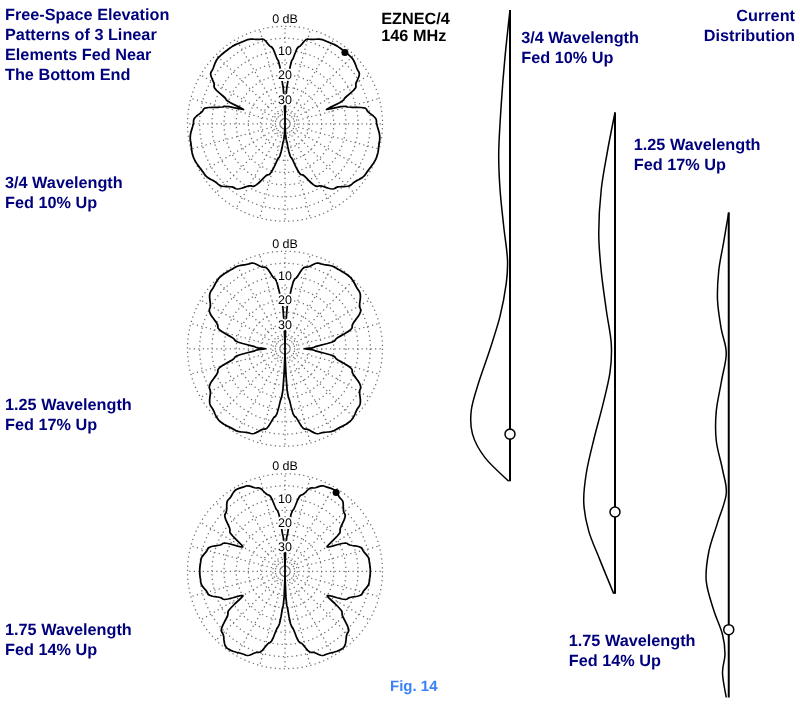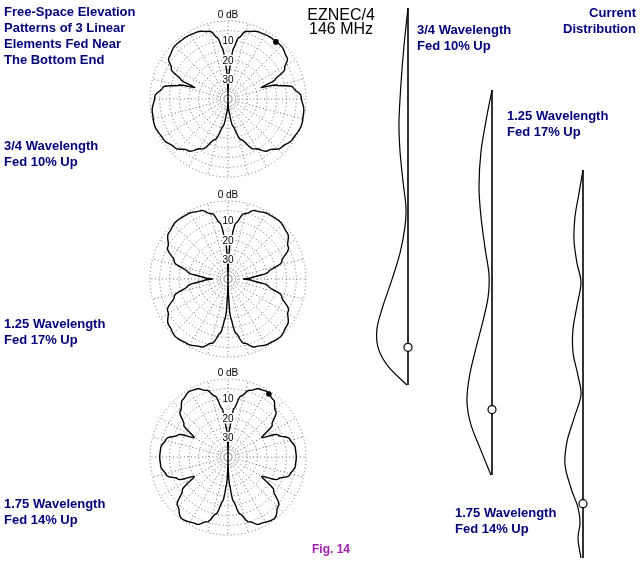--- a/index.html
+++ b/index.html
@@ -5,25 +5,25 @@
   html,body{margin:0;padding:0;background:#fff;}
   .canvas{
     position:relative;width:640px;height:570px;background:#ffffff;
     font-family:"Liberation Sans",sans-serif;overflow:hidden;
   }
   .canvas svg{position:absolute;left:0;top:0;}
   .lbl{
     position:absolute;font-weight:bold;font-size:13px;line-height:16px;
     color:#00007d;white-space:pre-line;
   }
-  .lbl.black{color:#a21caf;}
+  .lbl.black{color:#3b82f6;}
   .lbl.center{text-align:right;}
   .eznec{
-    position:absolute;font-weight:normal;font-size:16px;line-height:14px;
-    color:#000;text-align:center;white-space:pre-line;
+    position:absolute;font-weight:bold;font-size:13px;line-height:14px;
+    color:#000;text-align:left;white-space:pre-line;
   }
   
   .grid{fill:none;stroke:#6e6e6e;stroke-width:1;stroke-dasharray:1 2.6;}
   .trace{fill:none;stroke:#000;stroke-width:1.4;stroke-linejoin:round;}
   .dbl{font-family:"Liberation Sans",sans-serif;font-size:10px;fill:#000;
        text-anchor:middle;paint-order:stroke;stroke:#ffffff;stroke-width:3px;}
   .wire{stroke:#000;stroke-width:1.6;}
   .curve{fill:none;stroke:#000;stroke-width:1.2;}
   .feed{fill:#ffffff;stroke:#000;stroke-width:1.2;}
 </style>

